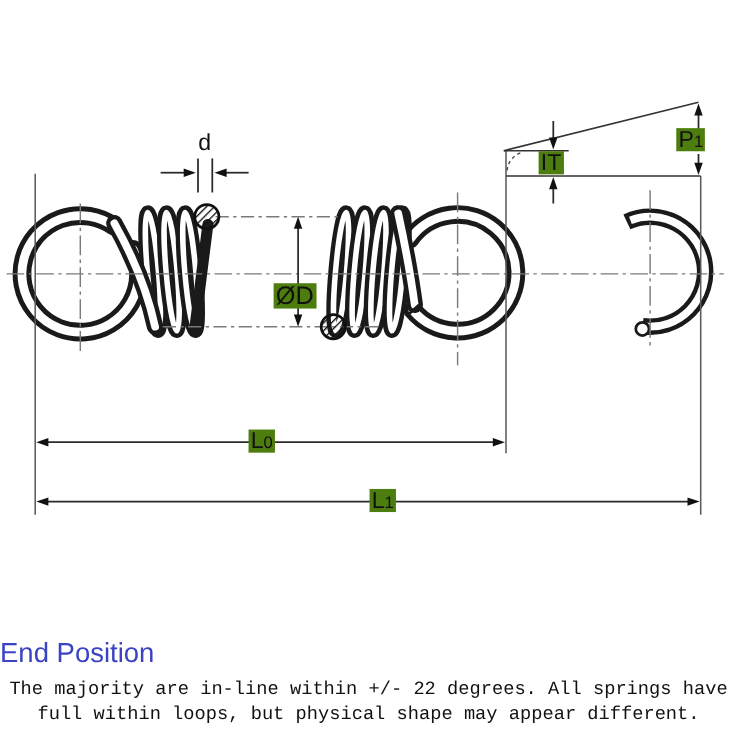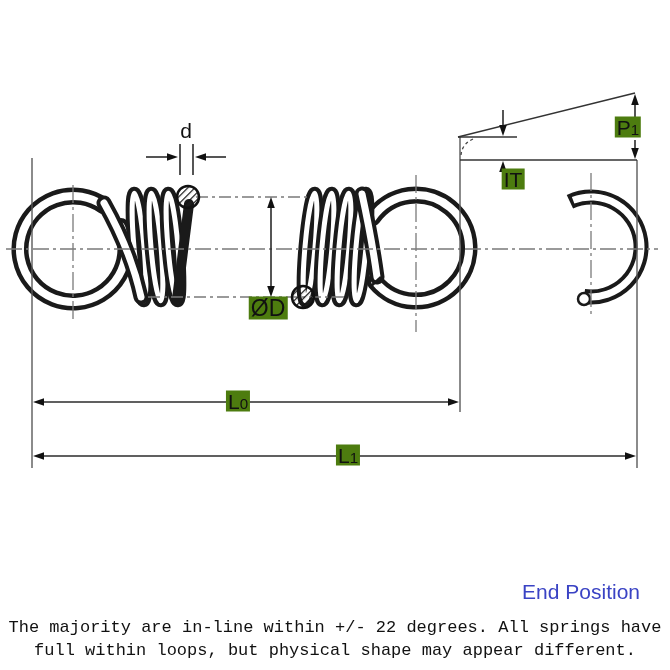--- a/index.html
+++ b/index.html
@@ -2,23 +2,23 @@
 <html><head>
 <meta charset="utf-8">
 <style>
   html,body{margin:0;padding:0;background:#fff;}
   #stage{position:relative;width:670px;height:670px;background:#ffffff;overflow:hidden;
          font-family:"Liberation Sans",sans-serif;}
   #drawing{position:absolute;left:0;top:0;}
   .dim-label{position:absolute;transform:translate(-50%,-50%);background:#4d7c0f;
              padding:0 2px;color:#111;font-size:21px;white-space:nowrap;line-height:1;}
   .dim-label .sub{font-size:0.72em;}
-  #od-label{font-size:23px;margin-top:39px;}
-  #end-position-title{position:absolute;left:0;width:640px;top:580px;text-align:right;
-                      font-size:21px;color:#3a43c4;}
+  #od-label{font-size:23px;}
+  #end-position-title{position:absolute;left:0;width:640px;top:580px;text-align:left;
+                      font-size:25px;color:#3a43c4;}
   #caption{position:absolute;left:0;width:670px;top:616px;text-align:center;
            font-size:17px;line-height:23px;color:#111;font-family:Liberation Mono, monospace;}
 </style>
 </head>
 <body>
 
 <div id="stage">
 
   <svg id="drawing" width="670" height="520" viewBox="0 0 670 520">
 
@@ -136,21 +136,21 @@
   </svg>
 
   <div class="dim-label" style="left:186px;top:130px;background:transparent;">
     <span>d</span>
   </div>
 
   <div class="dim-label" id="od-label" style="left:268px;top:269px;">
     <span>ØD</span>
   </div>
 
-  <div class="dim-label" style="left:513px;top:148px;margin-top:31px;">
+  <div class="dim-label" style="left:501px;top:148px;">
     <span>IT</span>
   </div>
 
   <div class="dim-label" style="left:628px;top:127px;">
     <span>P</span><span class="sub">1</span>
   </div>
 
   <div class="dim-label" style="left:238px;top:401px;">
     <span>L</span><span class="sub">0</span>
   </div>

